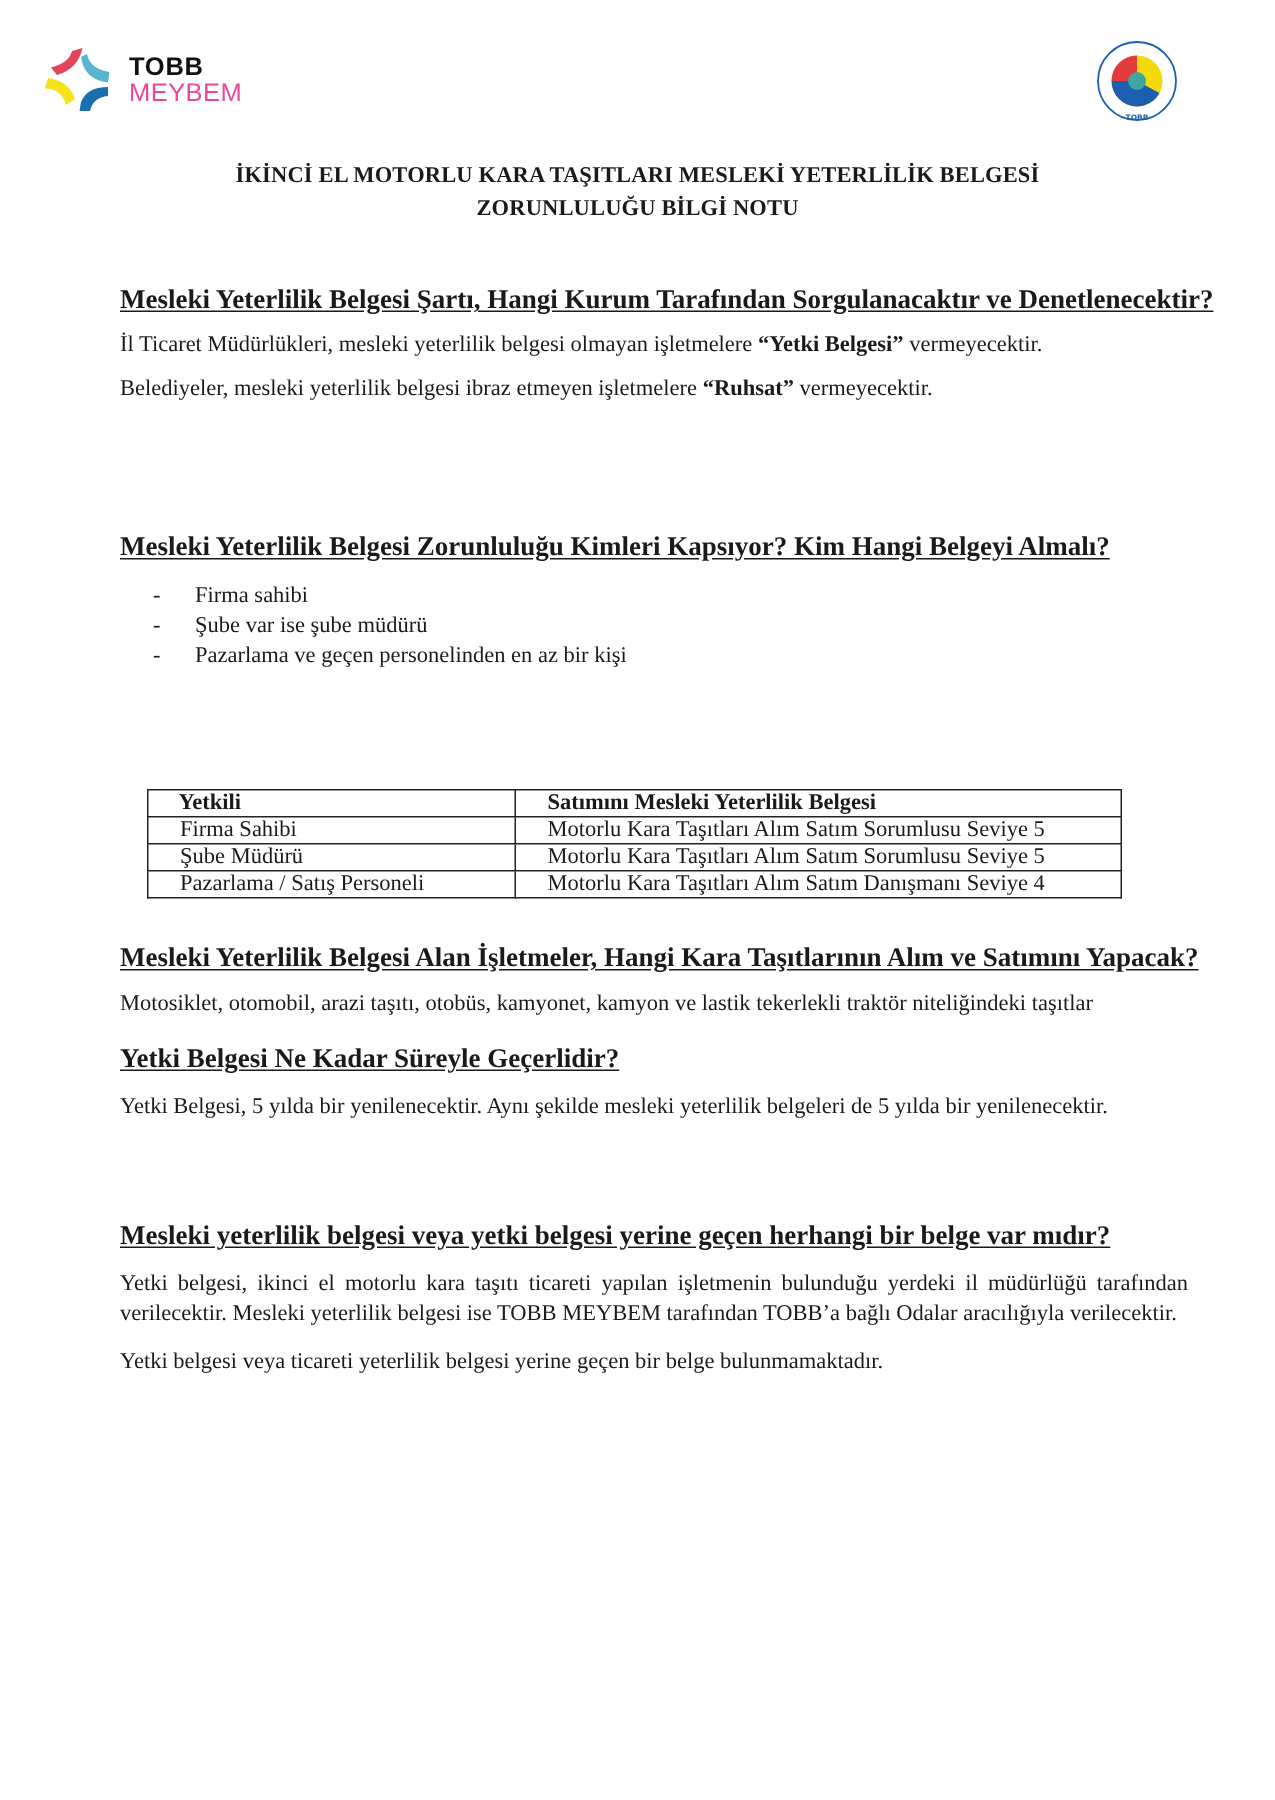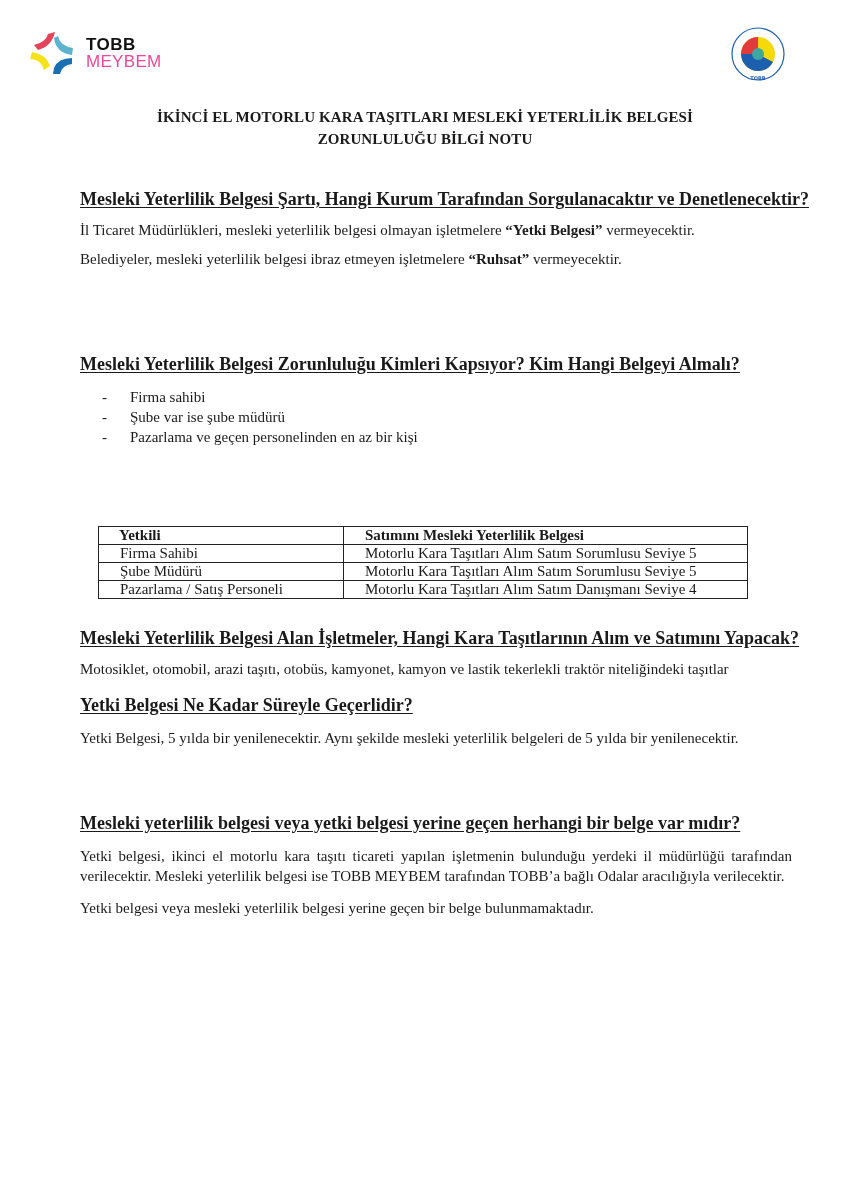--- a/index.html
+++ b/index.html
@@ -118,14 +118,14 @@
 </div>
 
 <div class="section" style="top:695px;">
   <div class="heading">Yetki Belgesi Ne Kadar Süreyle Geçerlidir?</div>
   <div class="para justify" style="margin-top:12px;">Yetki Belgesi, 5 yılda bir yenilenecektir. Aynı şekilde mesleki yeterlilik belgeleri de 5 yılda bir yenilenecektir.</div>
 </div>
 
 <div class="section" style="top:798px;margin-top:15px;">
   <div class="heading">Mesleki yeterlilik belgesi veya yetki belgesi yerine geçen herhangi bir belge var mıdır?</div>
   <div class="para justify" style="margin-top:12px;">Yetki belgesi, ikinci el motorlu kara taşıtı ticareti yapılan işletmenin bulunduğu yerdeki il müdürlüğü tarafından verilecektir. Mesleki yeterlilik belgesi ise TOBB MEYBEM tarafından TOBB’a bağlı Odalar aracılığıyla verilecektir.</div>
-  <div class="para" style="margin-top:12px;">Yetki belgesi veya mesleki yeterlilik belgesi yerine geçen bir belge bulunmamaktadır.</div>
+  <div class="para" style="margin-top:12px;">Yetki belgesi veya ticareti yeterlilik belgesi yerine geçen bir belge bulunmamaktadır.</div>
 </div>
 
 </body></html>

